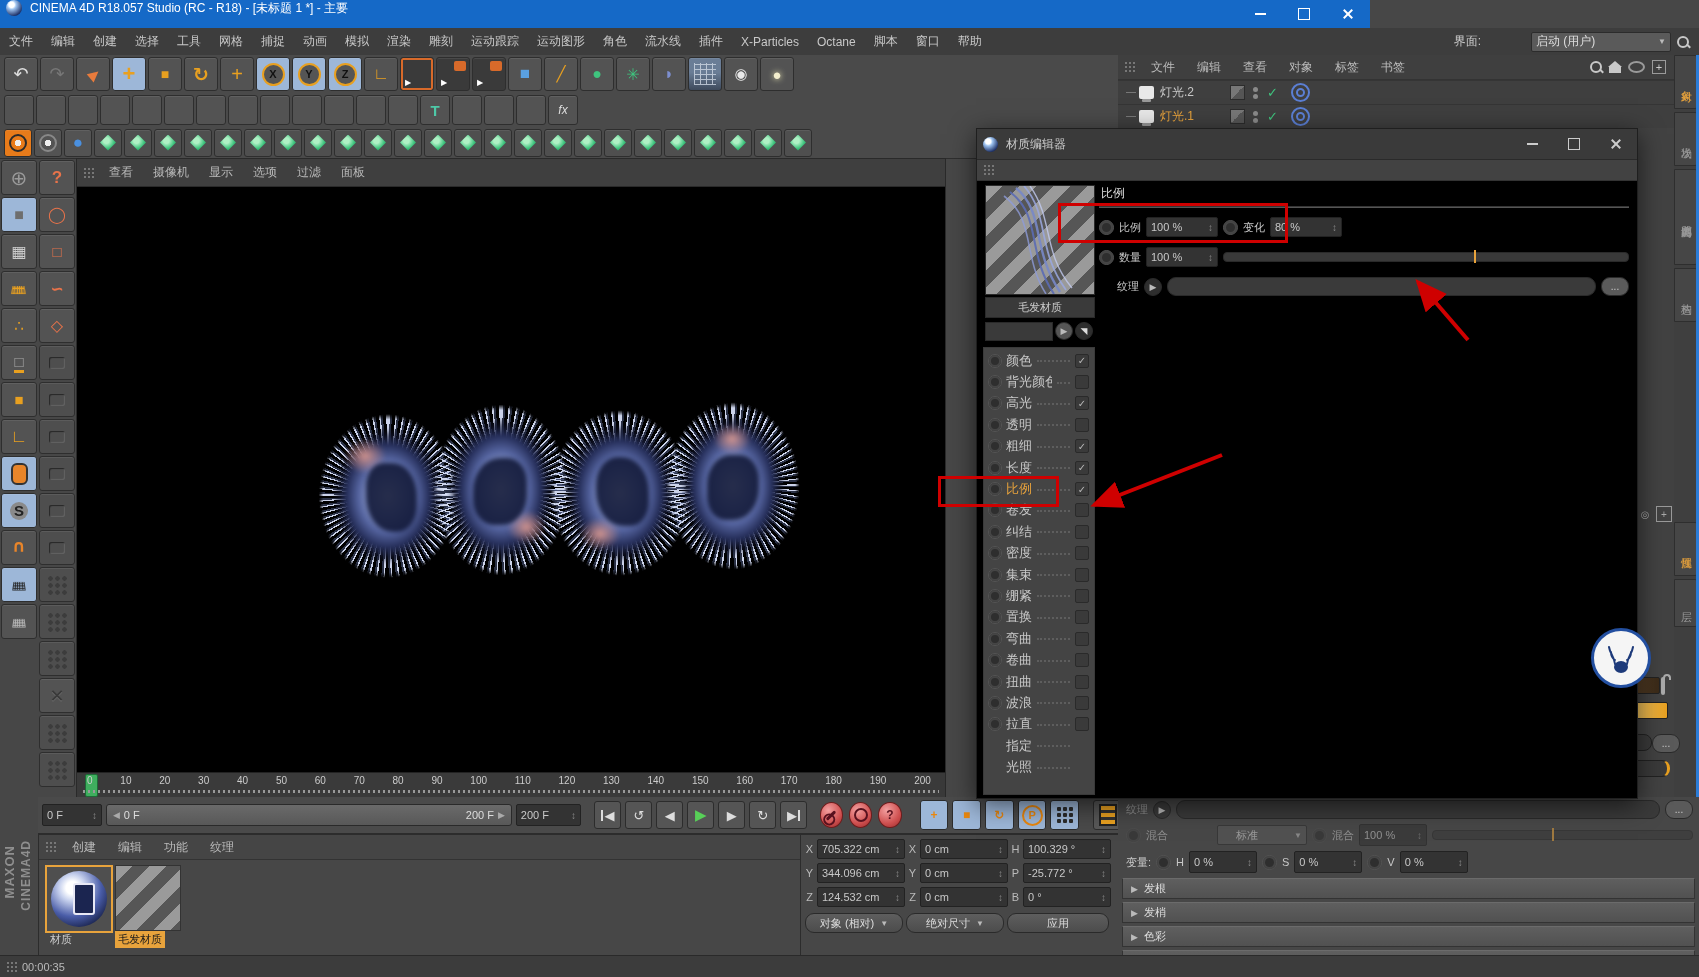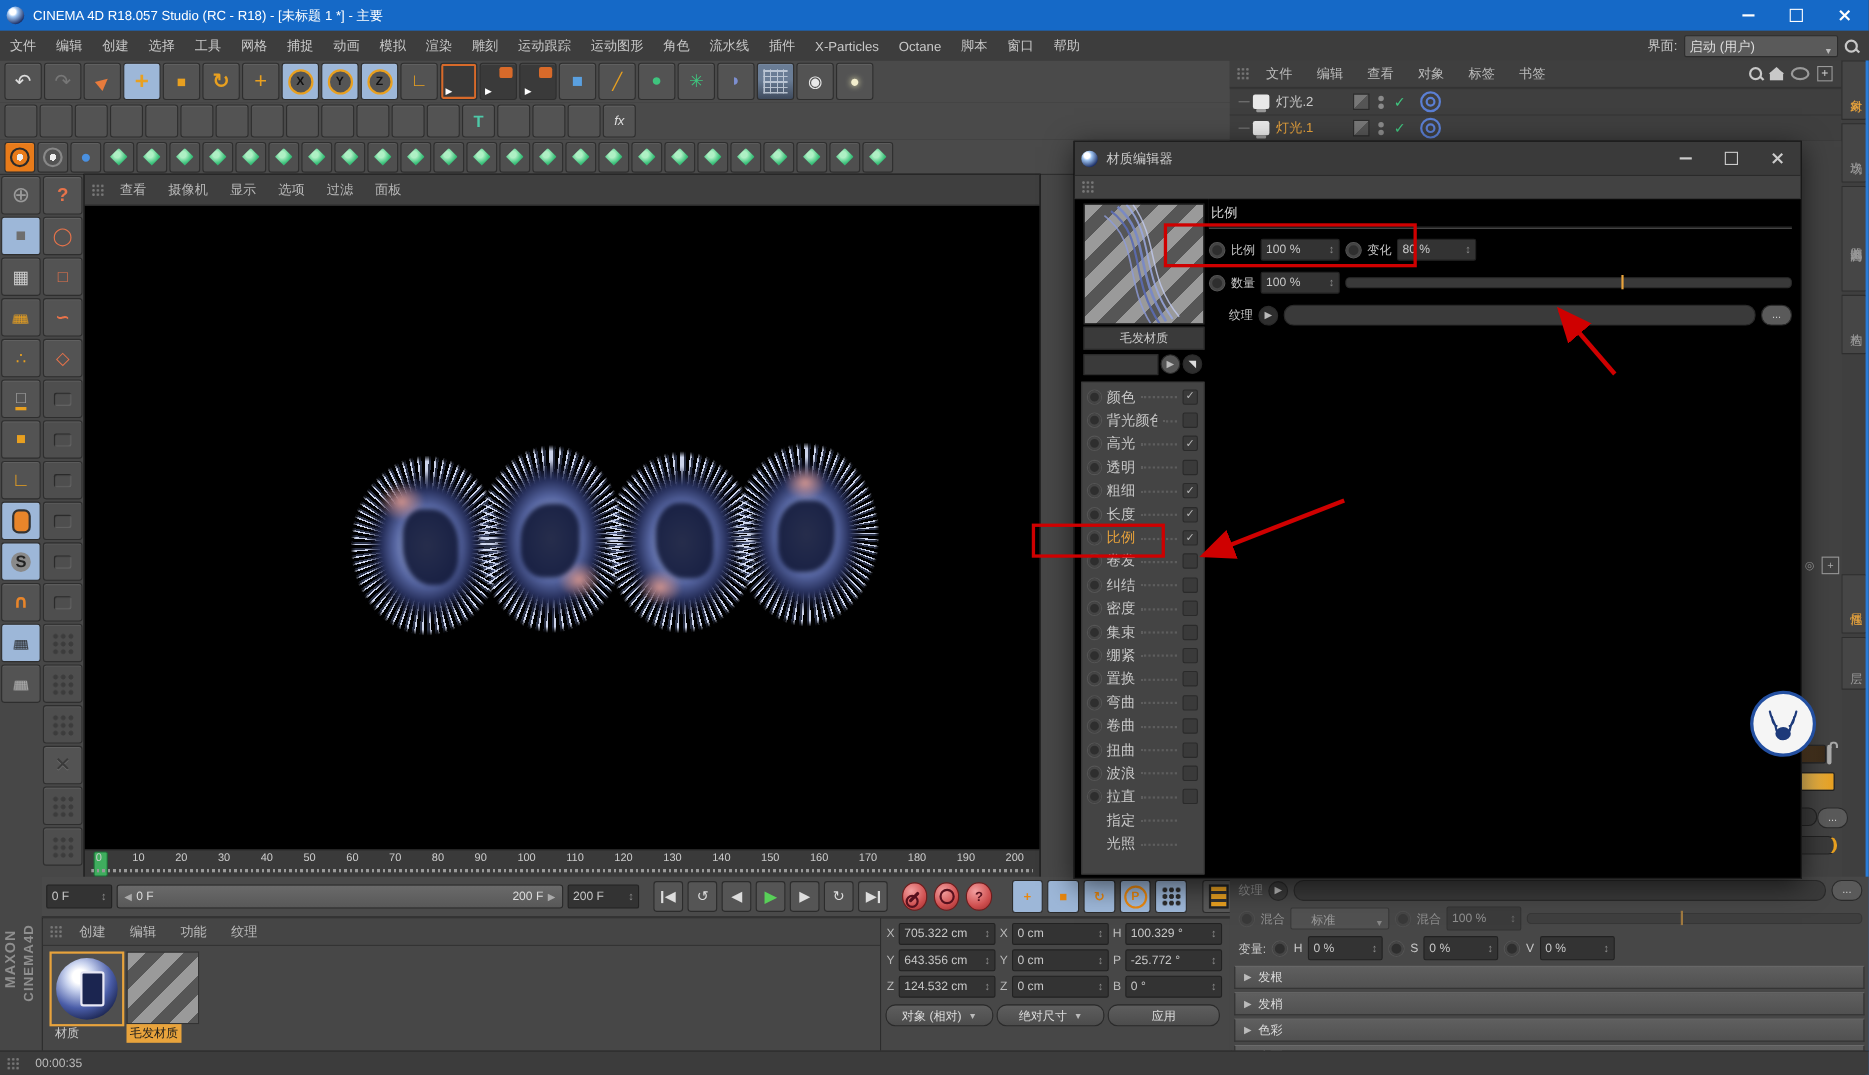--- a/index.html
+++ b/index.html
@@ -1,31 +1,31 @@
 <!DOCTYPE html>
 <html><head>
 <meta charset="utf-8">
 <style>
   html,body{margin:0;padding:0;background:#2f2f2f;font-family:"Liberation Sans","DejaVu Sans",sans-serif;}
   #stage{position:relative;width:1699px;height:977px;overflow:hidden;background:#474747;color:#c8c8c8;font-size:12px;}
   .abs{position:absolute;}
   
-  #titlebar{left:0;top:0;width:1699px;height:28px;background:#1569c7;color:#fff;display:flex;align-items:center;}
+  #titlebar{left:0;top:0;width:1370px;height:28px;background:#1569c7;color:#fff;display:flex;align-items:flex-start;}
   .appball{width:16px;height:16px;border-radius:50%;margin:0 8px 0 6px;background:radial-gradient(circle at 35% 30%,#fff 0 18%,#9fc4f0 30%,#1c2f66 75%);}
   .wbtn{width:44px;height:28px;display:flex;align-items:center;justify-content:center;}
   .gl-min{width:11px;height:2px;background:#fff;}
   .gl-max{width:10px;height:10px;border:1.5px solid #fff;}
   .gl-x{position:relative;width:12px;height:12px;}
   .gl-x::before,.gl-x::after{content:"";position:absolute;left:5px;top:0;width:2px;height:12px;background:#fff;}
   .gl-x::before{transform:rotate(45deg);} .gl-x::after{transform:rotate(-45deg);}
   
   #menubar{left:0;top:28px;width:1699px;height:27px;background:#3d3d3d;border-bottom:1px solid #2c2c2c;display:flex;align-items:center;}
   #menubar .mi{padding:0 9px;height:27px;display:flex;align-items:center;color:#c8c8c8;}
   .ifacewrap{margin-left:auto;display:flex;align-items:center;gap:6px;padding-right:10px;}
-  .dd{background:#5a5a5a;border:1px solid #2c2c2c;border-radius:2px;height:18px;display:flex;align-items:flex-end;padding:0 4px;gap:8px;color:#ddd;}
+  .dd{background:#5a5a5a;border:1px solid #2c2c2c;border-radius:2px;height:18px;display:flex;align-items:center;padding:0 4px;gap:8px;color:#ddd;margin-left:44px;}
   .dd .caret{font-size:8px;color:#bbb;}
   .mag{position:relative;width:12px;height:12px;}
   .mag::before{content:"";position:absolute;left:0;top:0;width:8px;height:8px;border:2px solid #c8c8c8;border-radius:50%;}
   .mag::after{content:"";position:absolute;left:9px;top:9px;width:5px;height:2px;background:#c8c8c8;transform:rotate(45deg);}
   
   .tbar{left:0;background:#4a4a4a;border-bottom:1px solid #2e2e2e;display:flex;align-items:center;padding-left:4px;}
   #tb1{top:55px;width:1695px;height:38px;}
   #tb2{top:93px;width:1695px;height:34px;}
   #tb3{top:127px;width:1695px;height:31px;}
   .ticon{width:32px;height:32px;background:#535353;border:1px solid #2e2e2e;border-radius:3px;margin-right:2px;display:flex;align-items:center;justify-content:center;font-size:15px;color:#bbb;box-shadow:inset 0 1px 0 rgba(255,255,255,.08);position:relative;flex:0 0 auto;}
@@ -526,21 +526,21 @@
         </span>
       <span class="lab">H</span>
       <span class="inp">
           <span>100.329 °</span>
           <span class="ud">↕</span>
         </span>
     </div>
     <div class="crow">
       <span class="lab">Y</span>
       <span class="inp">
-          <span>643.356 cm</span>
+          <span>344.096 cm</span>
           <span class="ud">↕</span>
         </span>
       <span class="lab">Y</span>
       <span class="inp">
           <span>0 cm</span>
           <span class="ud">↕</span>
         </span>
       <span class="lab">P</span>
       <span class="inp">
           <span>-25.772 °</span>
@@ -902,21 +902,21 @@
         <span class="plabel">纹理</span>
         <span class="circbtn" style="background:#2e2e2e;">▶</span>
         <span class="roundfield"></span>
         <span class="roundbtn">...</span>
       </div>
     </div>
   </div>
 
   <div id="status" class="abs">
     <span class="griphandle"></span>
-    <span style="margin-left:10px;">00:00:35</span>
+    <span style="">00:00:35</span>
   </div>
 
   <div class="brand" style="left:2px;top:845px;font-size:13px;">MAXON</div>
   <div class="brand" style="left:19px;top:840px;font-size:12px;">CINEMA4D</div>
 
   <div id="watermark" class="abs">
     <svg width="40" height="40" viewBox="0 0 40 40">
       <path d="M14,26 C13,18 9,16 8,9 M14,22 C11,20 10,17 10,14 M26,26 C27,18 31,16 32,9 M26,22 C29,20 30,17 30,14" stroke="#1d3a7a" stroke-width="2" fill="none" stroke-linecap="round"></path>
       <ellipse cx="20" cy="29" rx="7" ry="6" fill="#1d3a7a"></ellipse>
     </svg>

